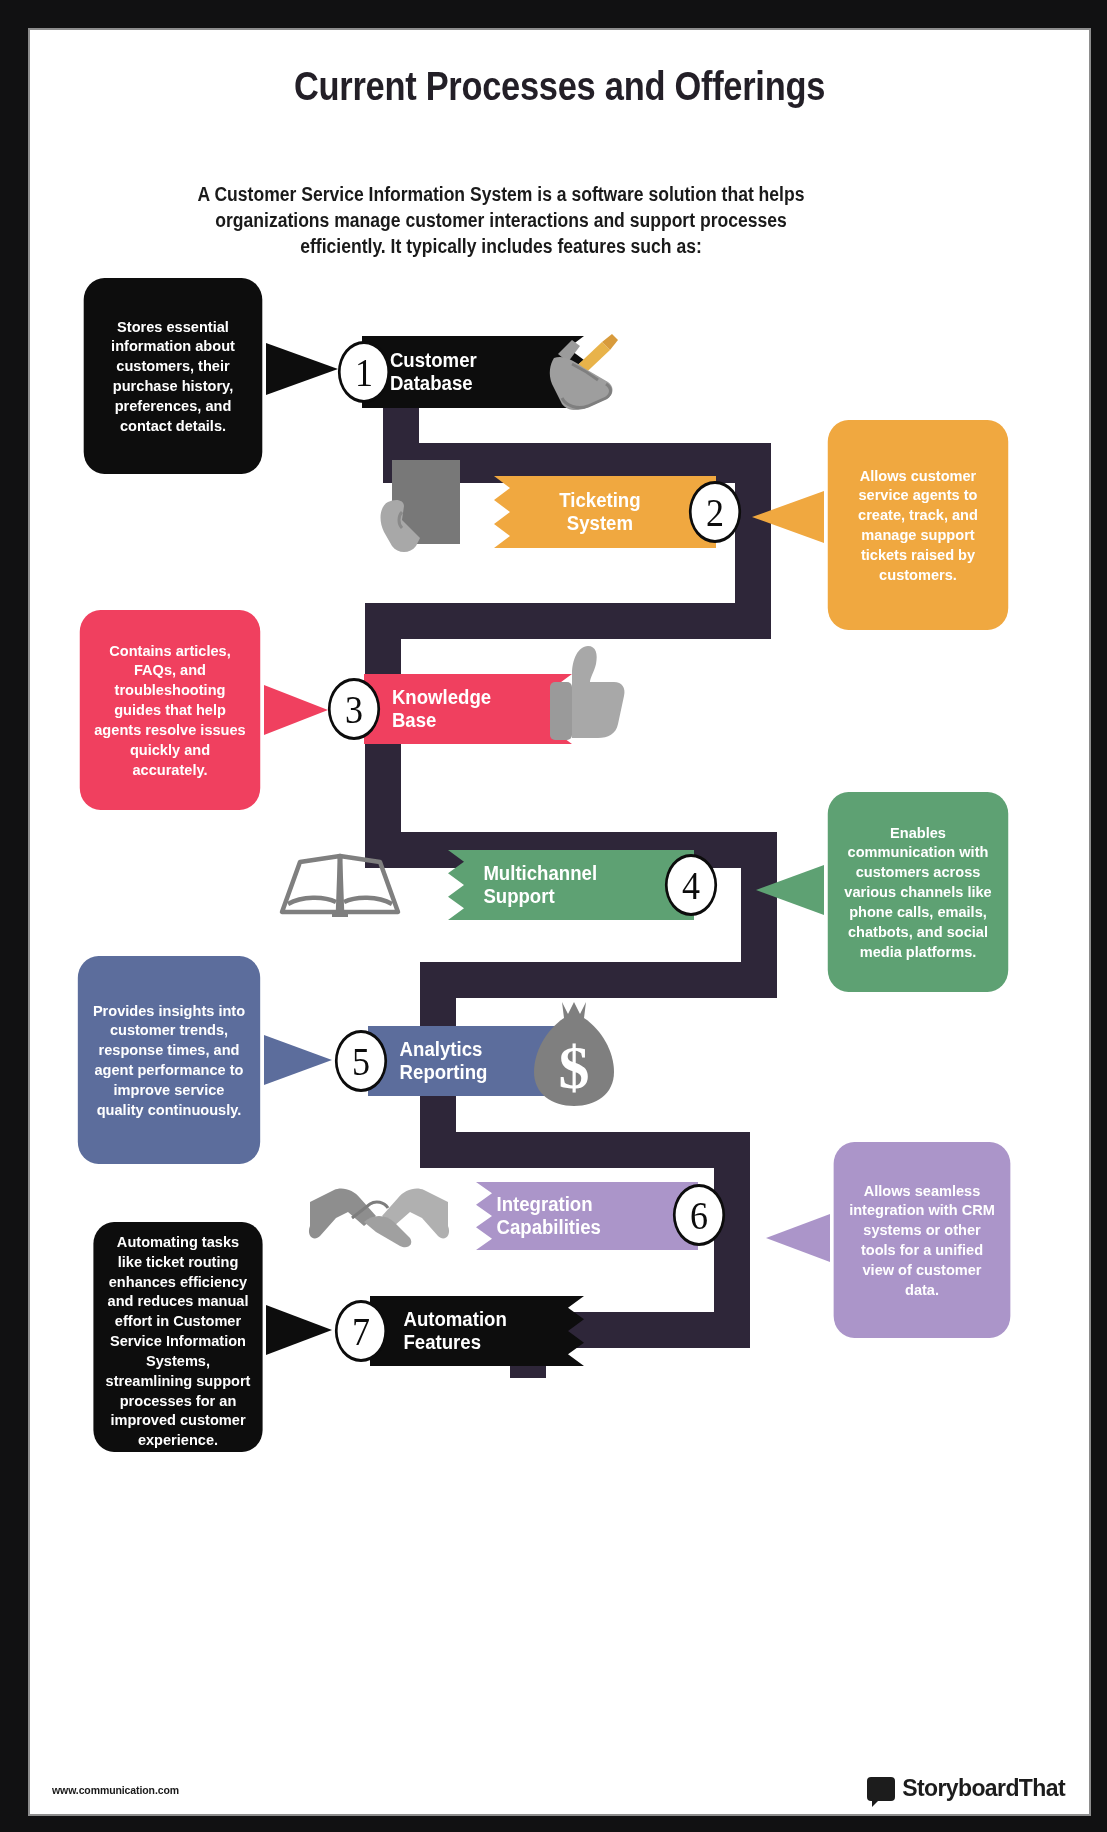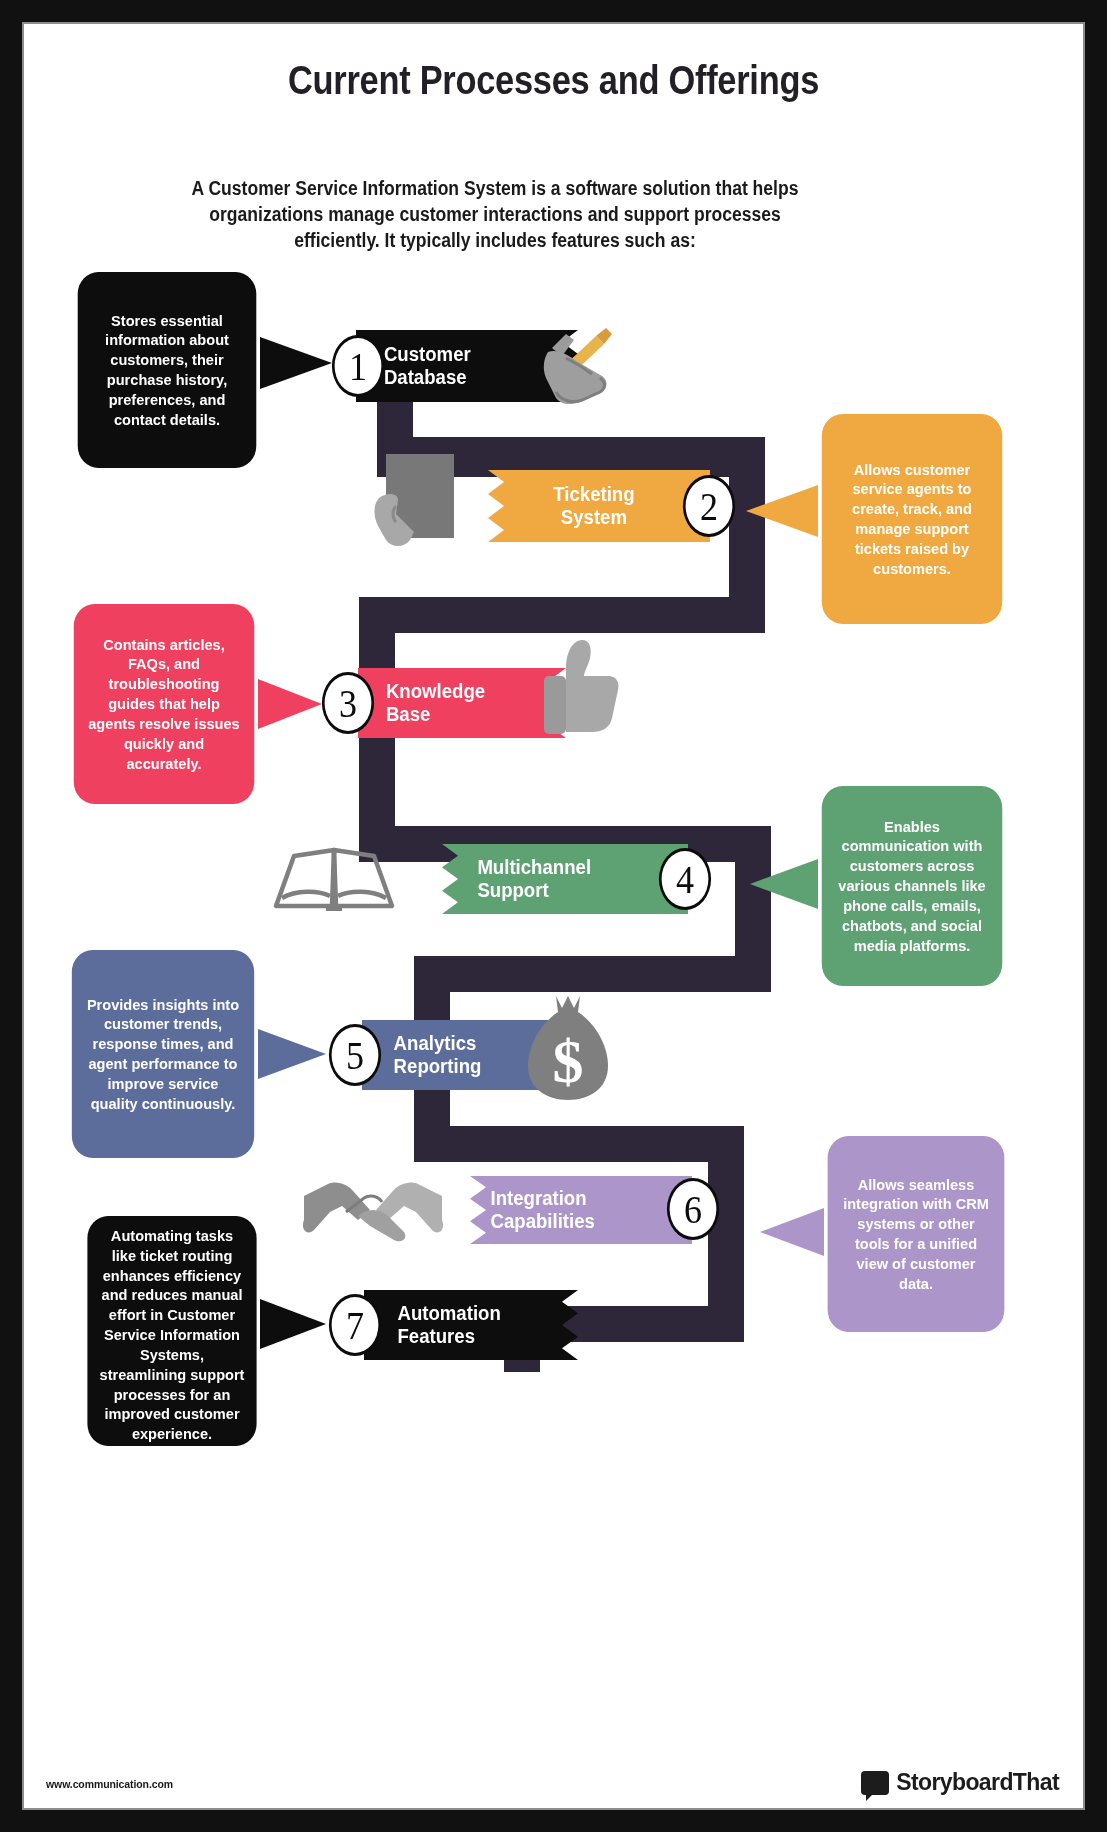--- a/index.html
+++ b/index.html
@@ -6,21 +6,21 @@
   html, body { width:1107px; height:1832px; }
   body {
     font-family: "Liberation Sans", sans-serif;
     background:#0a0a0a;
     position:relative;
     overflow:hidden;
   }
   #poster {
     position:absolute; left:0; top:0; width:1107px; height:1832px;
     background:#111112;
-    padding:22px;
+    padding:28px;
   }
   #sheet {
     position:relative; width:1063px; height:1788px;
     background:#ffffff;
     border:2px solid #8d8d8d;
     overflow:hidden;
   }
 
   
   #title {

